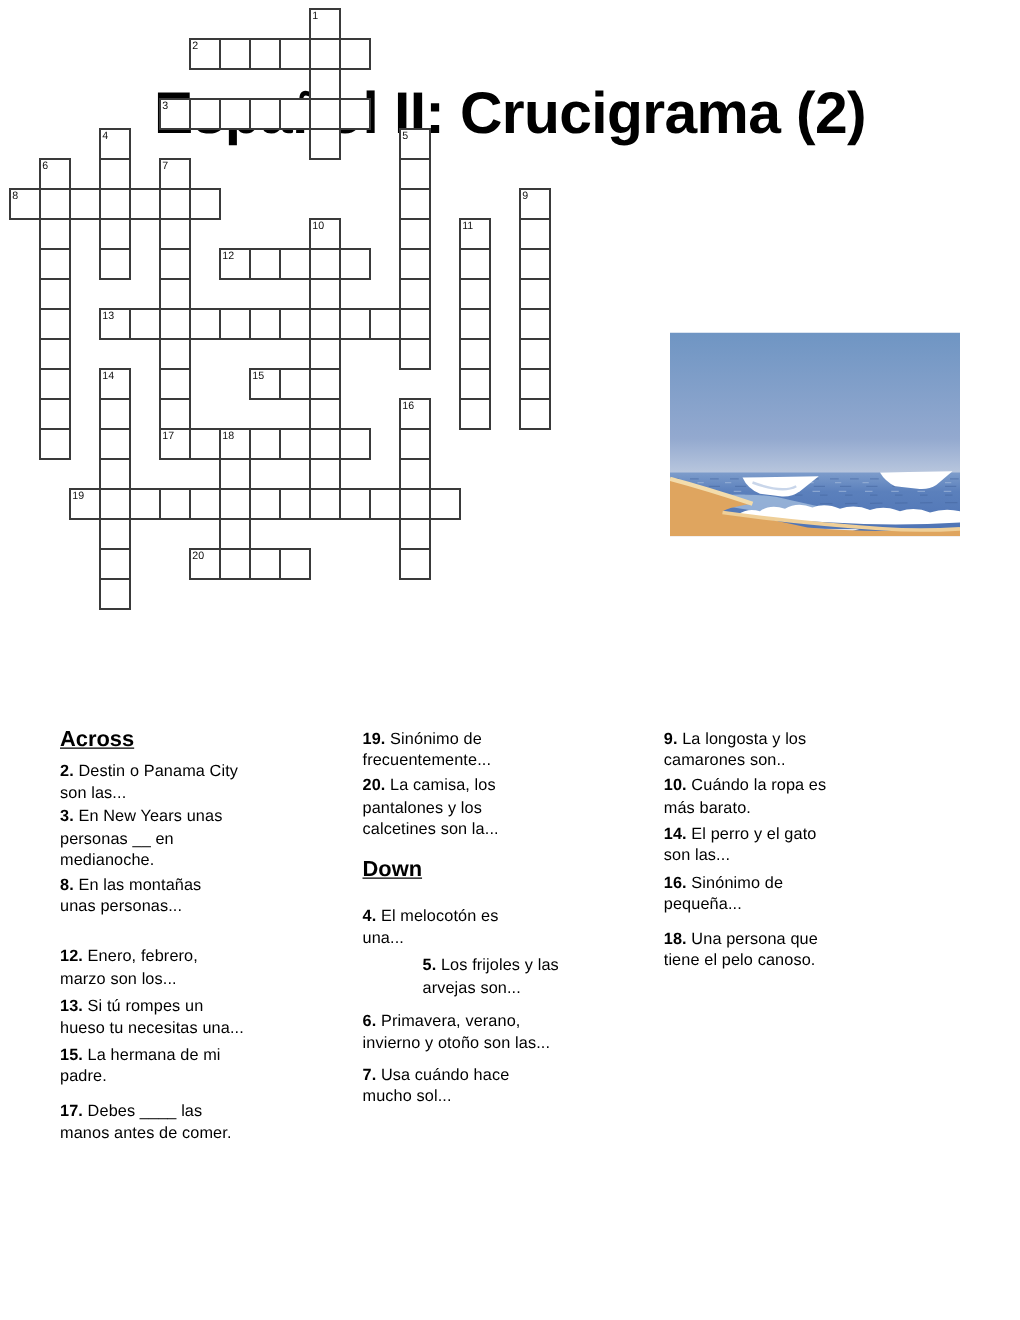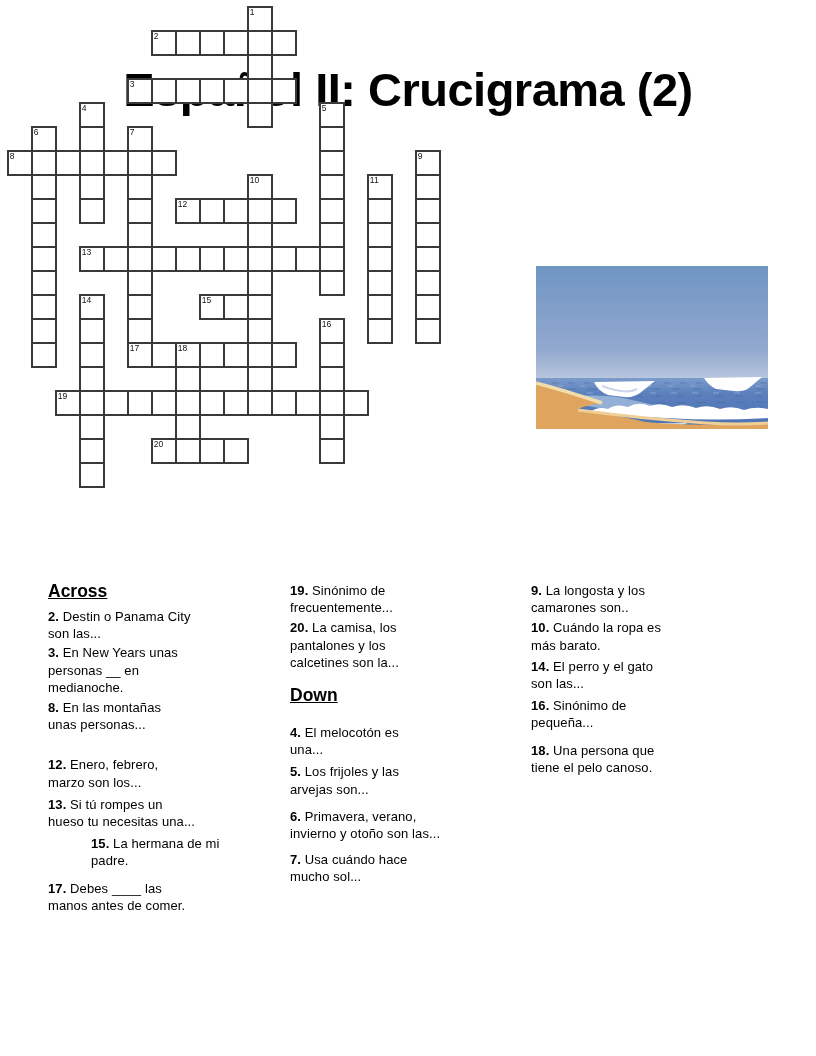--- a/index.html
+++ b/index.html
@@ -211,29 +211,29 @@
   </svg>
 
   <div class="clues">
     <div class="clue-col col1">
         <div class="clue-header" style="margin-top: 0px;">Across</div>
         <p class="clue" style="margin-top: 8px;"><b>2.</b> Destin o Panama City<br>son las...</p>
         <p class="clue" style="margin-top: 2px;"><b>3.</b> En New Years unas<br>personas __ en<br>medianoche.</p>
         <p class="clue" style="margin-top: 3px;"><b>8.</b> En las montañas<br>unas personas...</p>
         <p class="clue" style="margin-top: 23px;"><b>12.</b> Enero, febrero,<br>marzo son los...</p>
         <p class="clue" style="margin-top: 5px;"><b>13.</b> Si tú rompes un<br>hueso tu necesitas una...</p>
-        <p class="clue" style="margin-top: 5px; margin-left: 43px;"><b>15.</b> La hermana de mi<br>padre.</p>
+        <p class="clue" style="margin-top: 5px;"><b>15.</b> La hermana de mi<br>padre.</p>
         <p class="clue" style="margin-top: 10px;"><b>17.</b> Debes ____ las<br>manos antes de comer.</p>
       </div>
     <div class="clue-col col2">
         <p class="clue" style="margin-top: 0px;"><b>19.</b> Sinónimo de<br>frecuentemente...</p>
         <p class="clue" style="margin-top: 3px;"><b>20.</b> La camisa, los<br>pantalones y los<br>calcetines son la...</p>
         <div class="clue-header" style="margin-top: 15px;">Down</div>
         <p class="clue" style="margin-top: 20px;"><b>4.</b> El melocotón es<br>una...</p>
-        <p class="clue" style="margin-top: 5px;"><b>5.</b> Los frijoles y las<br>arvejas son...</p>
+        <p class="clue" style="margin-top: 5px; margin-left: 48px;"><b>5.</b> Los frijoles y las<br>arvejas son...</p>
         <p class="clue" style="margin-top: 10px;"><b>6.</b> Primavera, verano,<br>invierno y otoño son las...</p>
         <p class="clue" style="margin-top: 9px;"><b>7.</b> Usa cuándo hace<br>mucho sol...</p>
       </div>
     <div class="clue-col col3">
         <p class="clue" style="margin-top: 0px;"><b>9.</b> La longosta y los<br>camarones son..</p>
         <p class="clue" style="margin-top: 3px;"><b>10.</b> Cuándo la ropa es<br>más barato.</p>
         <p class="clue" style="margin-top: 4px;"><b>14.</b> El perro y el gato<br>son las...</p>
         <p class="clue" style="margin-top: 5px;"><b>16.</b> Sinónimo de<br>pequeña...</p>
         <p class="clue" style="margin-top: 10px;"><b>18.</b> Una persona que<br>tiene el pelo canoso.</p>
       </div>

